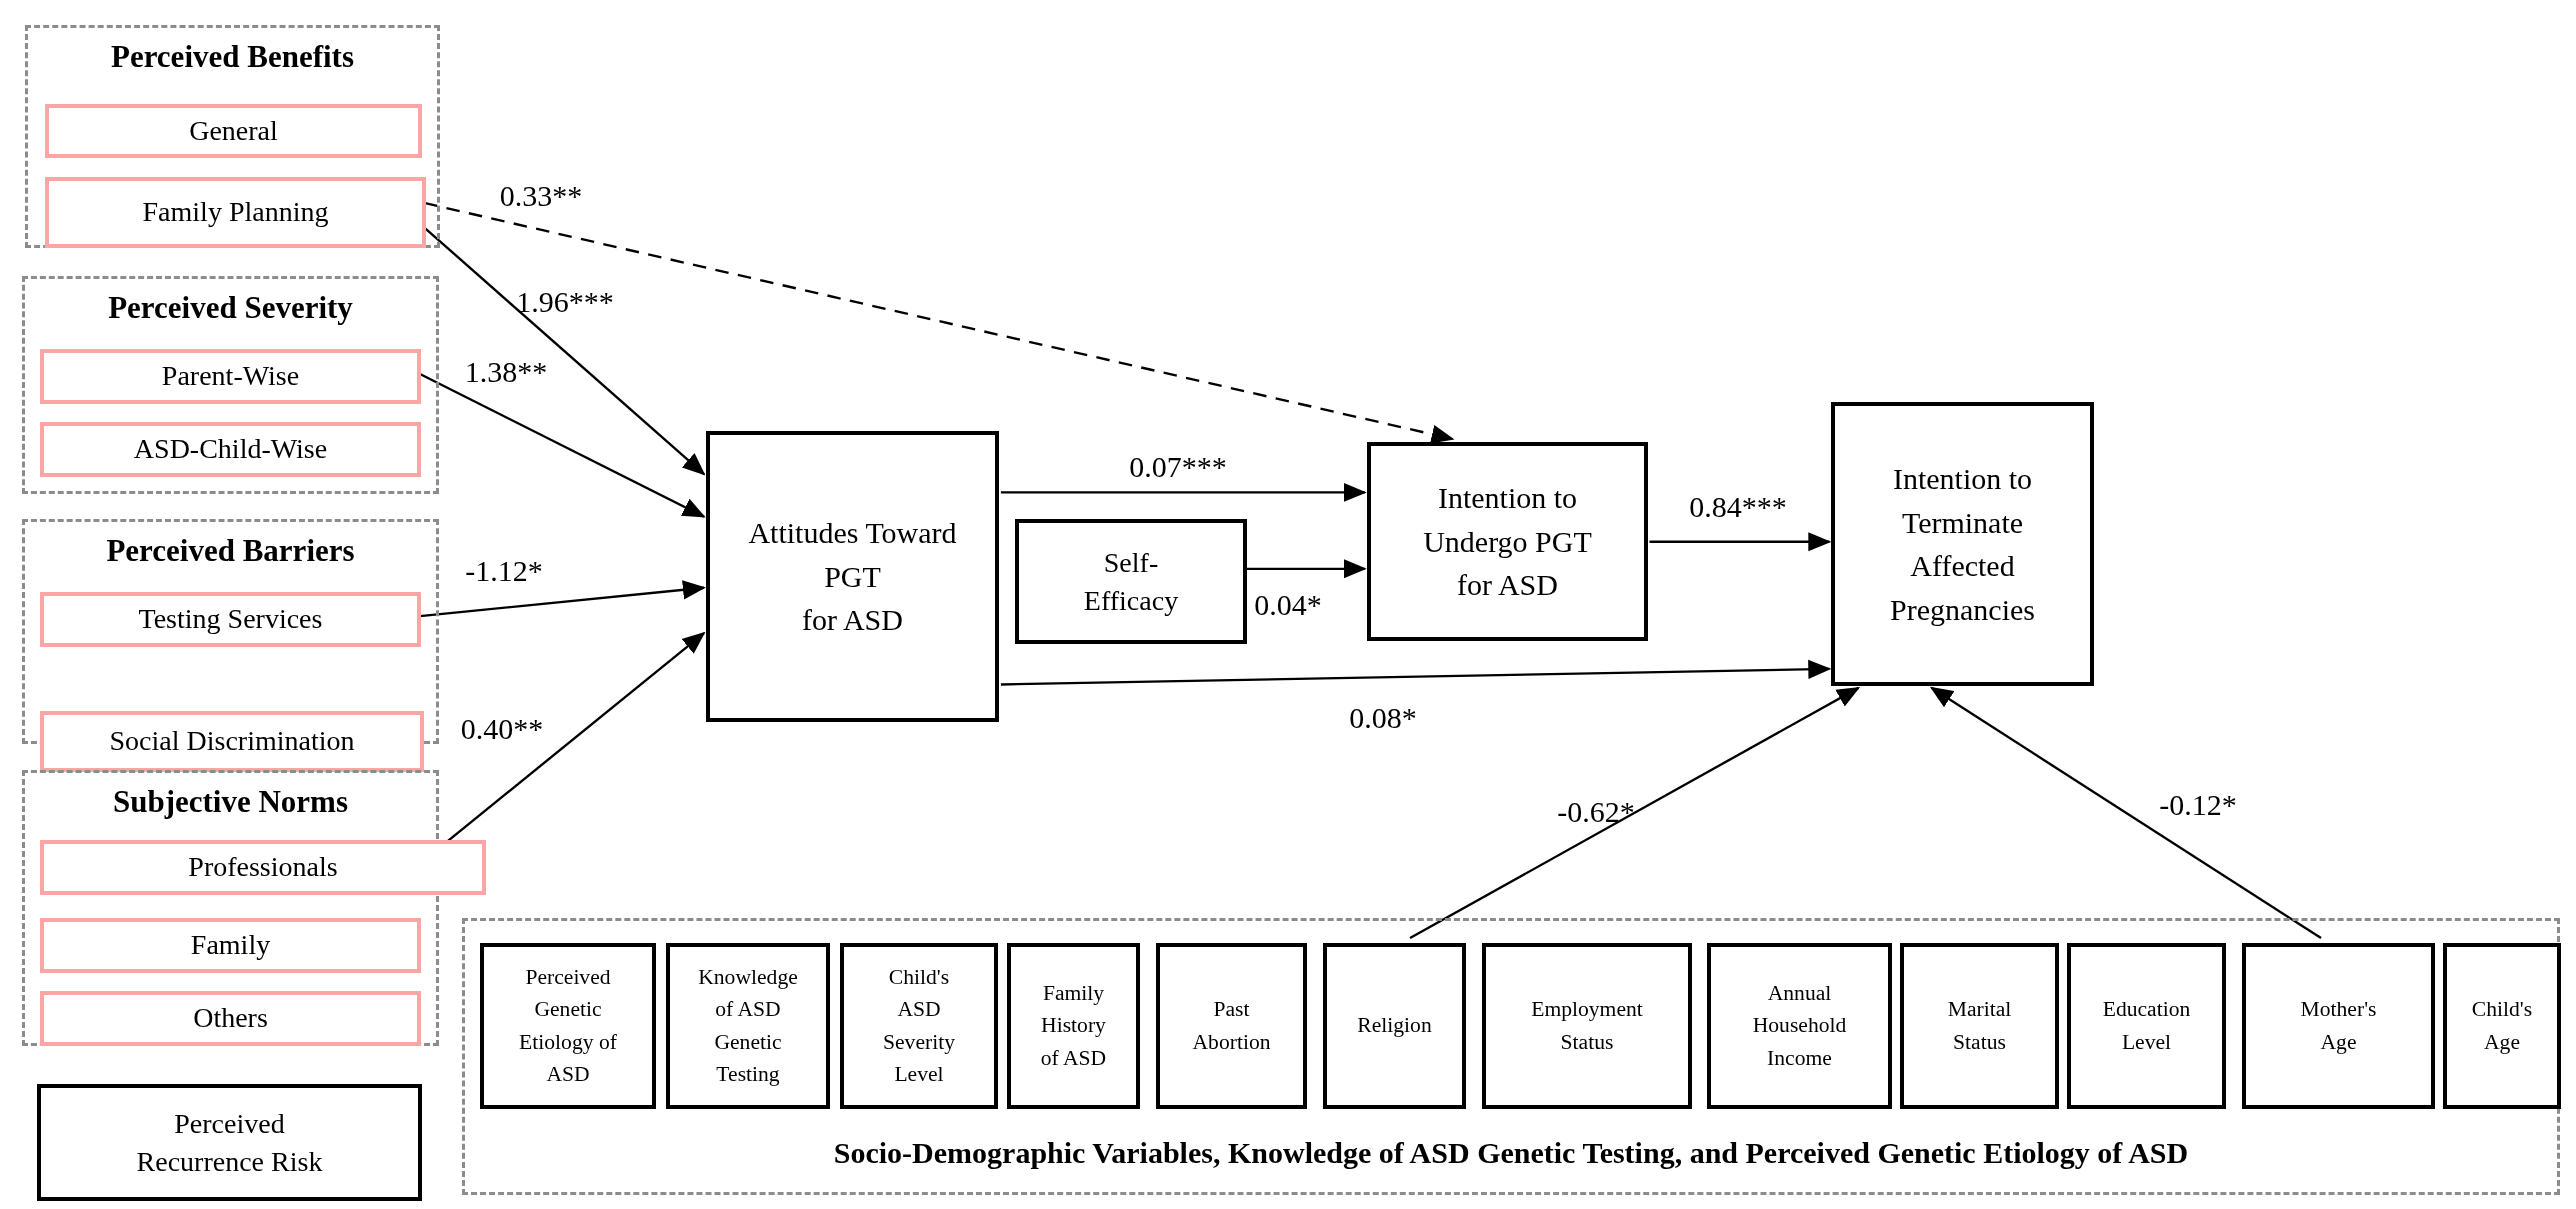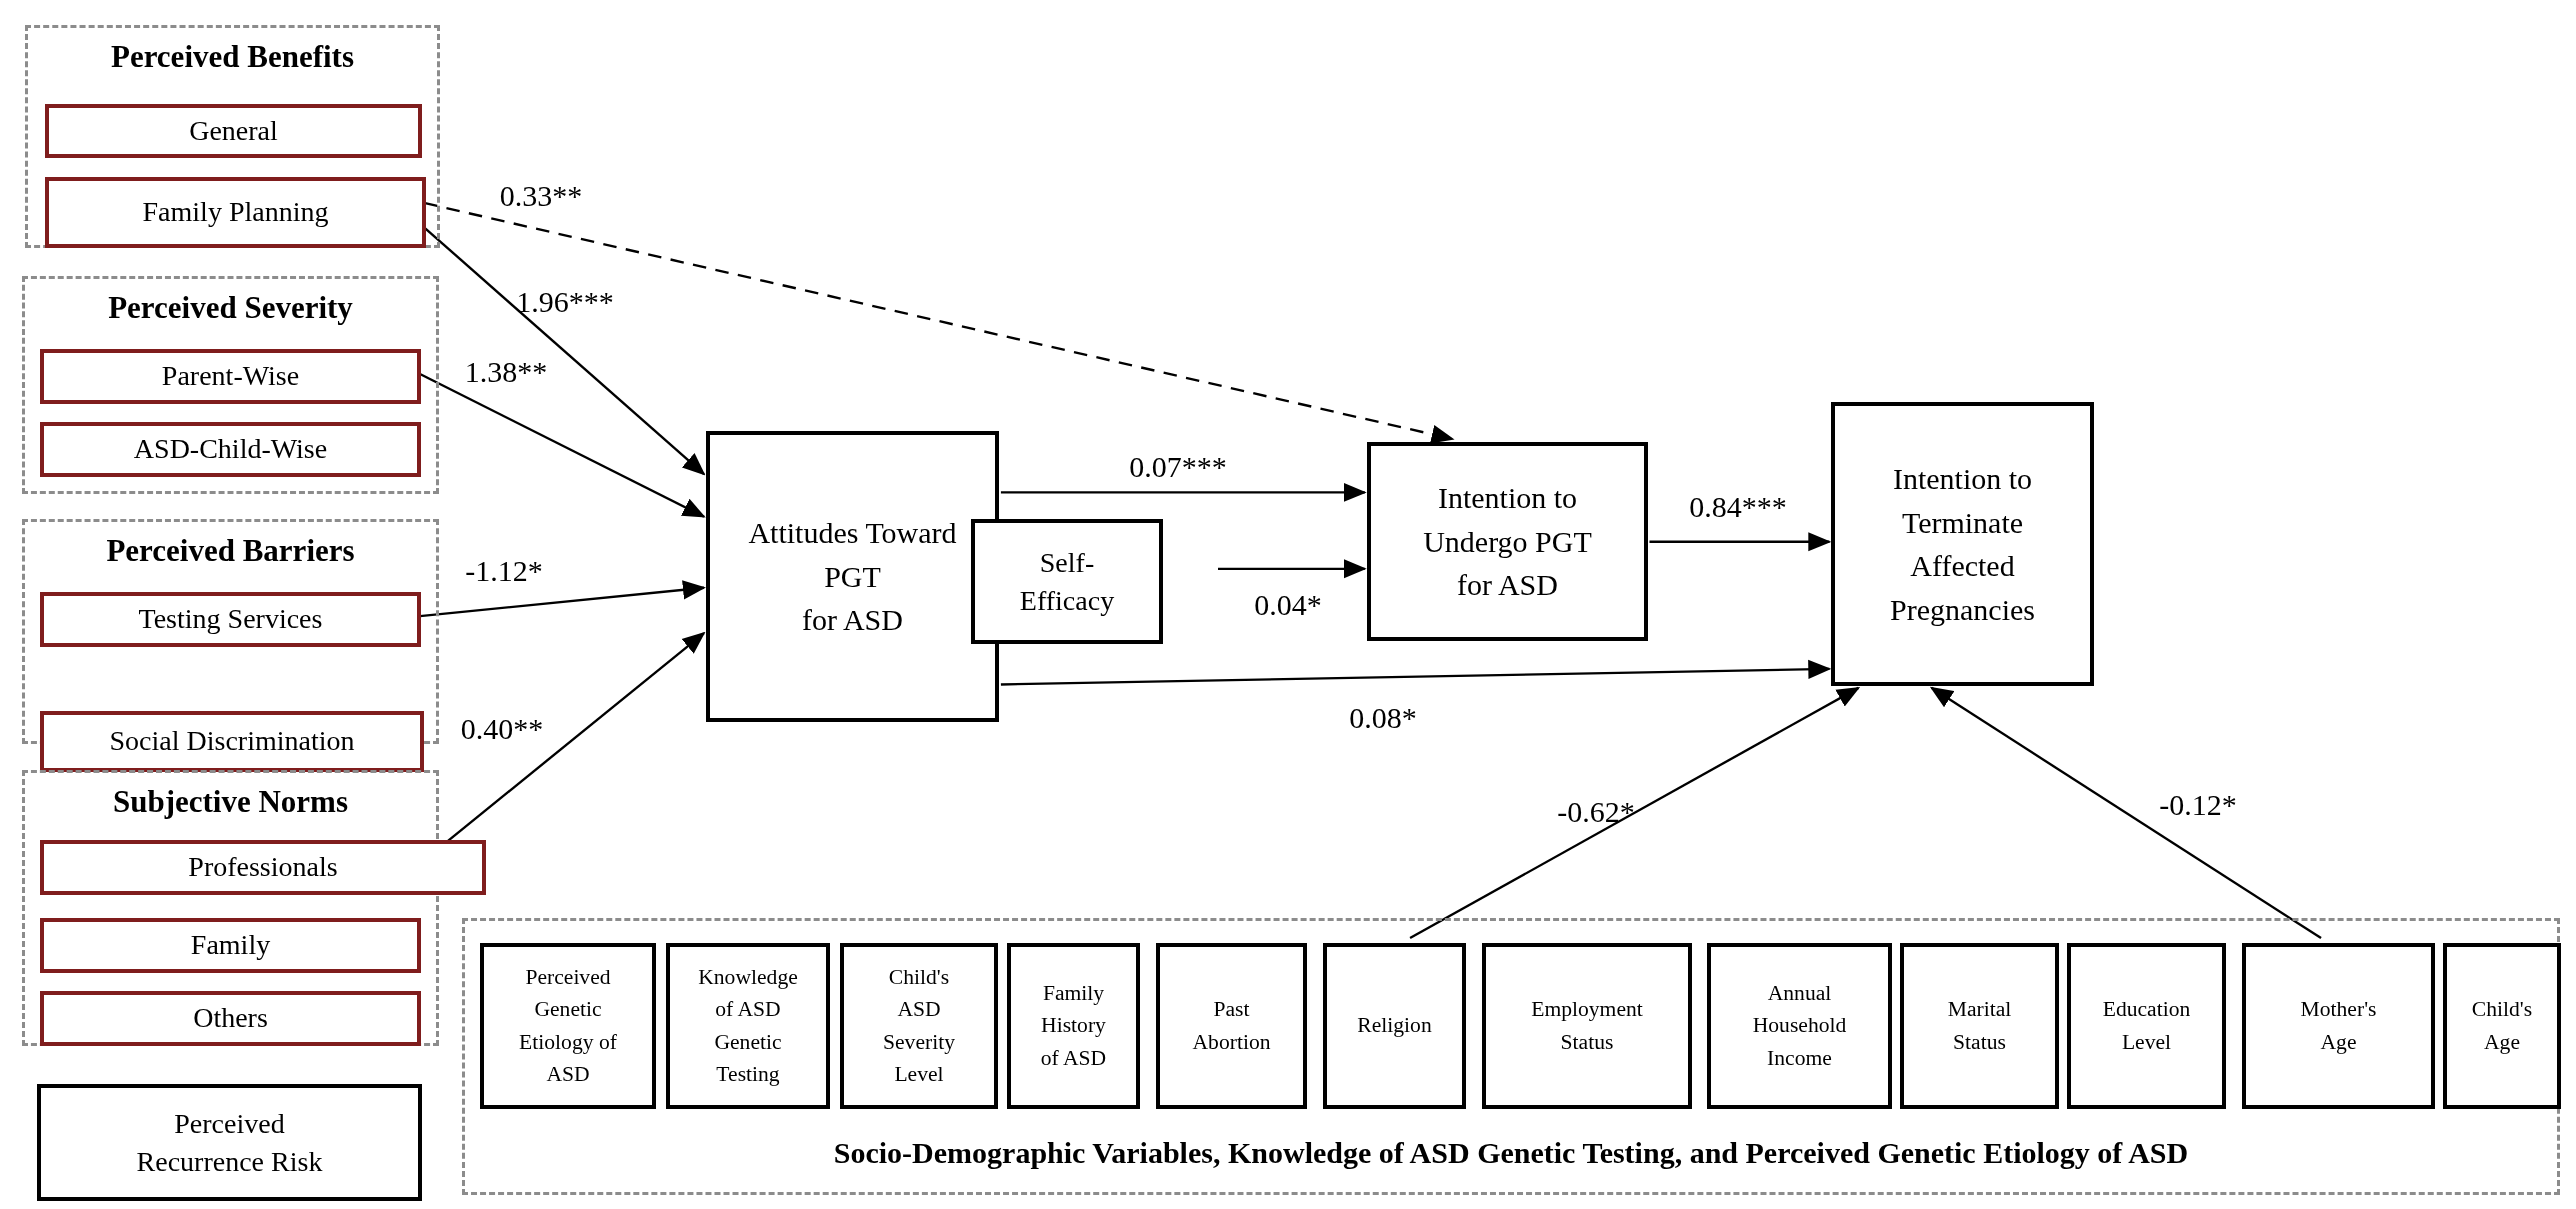--- a/index.html
+++ b/index.html
@@ -3,21 +3,21 @@
 <meta charset="utf-8">
 <style>
   html,body{margin:0;padding:0;background:#ffffff;}
   .canvas{position:relative;width:2576px;height:1210px;background:#ffffff;
           font-family:"Liberation Serif","DejaVu Serif",serif;color:#000;overflow:hidden;padding-left:17px;}
   svg.arrows{position:absolute;left:0;top:0;width:2576px;height:1210px;pointer-events:none;}
   svg.arrows line{stroke:#000;stroke-width:3.5px;}
   svg.arrows line.dashed{stroke-dasharray:20 14;}
   .group{position:absolute;border:3.4px dashed #8c8c8c;background:transparent;box-sizing:border-box;}
   .gtitle{position:absolute;left:0;right:0;top:10.8px;text-align:center;font-weight:bold;font-size:31px;}
-  .ibox{position:absolute;border:4px solid #7f1d1d;background:#fff;box-sizing:border-box;
+  .ibox{position:absolute;border:4px solid #fca5a5;background:#fff;box-sizing:border-box;
         display:flex;align-items:center;justify-content:center;text-align:center;
         font-size:28px;white-space:pre-line;line-height:1.3;}
   .mbox{position:absolute;border:4.7px solid #000;background:#fff;box-sizing:border-box;
         display:flex;align-items:center;justify-content:center;text-align:center;
         font-size:30px;white-space:pre-line;line-height:1.45;}
   .cbox{position:absolute;border:4px solid #000;background:#fff;box-sizing:border-box;
         display:flex;align-items:center;justify-content:center;text-align:center;
         font-size:21.6px;white-space:pre-line;line-height:1.5;}
   .coef{position:absolute;transform:translate(-50%,-50%);font-size:30px;white-space:nowrap;}
   .bigbox-container{position:absolute;border:3.4px dashed #8c8c8c;box-sizing:border-box;}
@@ -71,21 +71,21 @@
     <div class="ibox" style="left:15px;top:145px;width:381px;height:55px;">Family</div>
     <div class="ibox" style="left:15px;top:218px;width:381px;height:55px;">Others</div>
   </div>
 
   <div class="mbox" style="left:37px;top:1084px;width:385px;height:117px;font-size:28px;line-height:1.35;">Perceived
 Recurrence Risk</div>
 
   <div class="mbox" style="left:706px;top:431px;width:293px;height:291px;">Attitudes Toward
 PGT
 for ASD</div>
-  <div class="mbox" style="left:971px;top:519px;width:192px;height:125px;font-size:28px;line-height:1.35;">Self-
+  <div class="mbox" style="left:1015px;top:519px;width:232px;height:125px;font-size:28px;line-height:1.35;">Self-
 Efficacy</div>
   <div class="mbox" style="left:1367px;top:442px;width:281px;height:199px;">Intention to
 Undergo PGT
 for ASD</div>
   <div class="mbox" style="left:1831px;top:402px;width:263px;height:284px;">Intention to
 Terminate
 Affected
 Pregnancies</div>
 
   <div class="coef" style="left:541px;top:196px;">0.33**</div>

